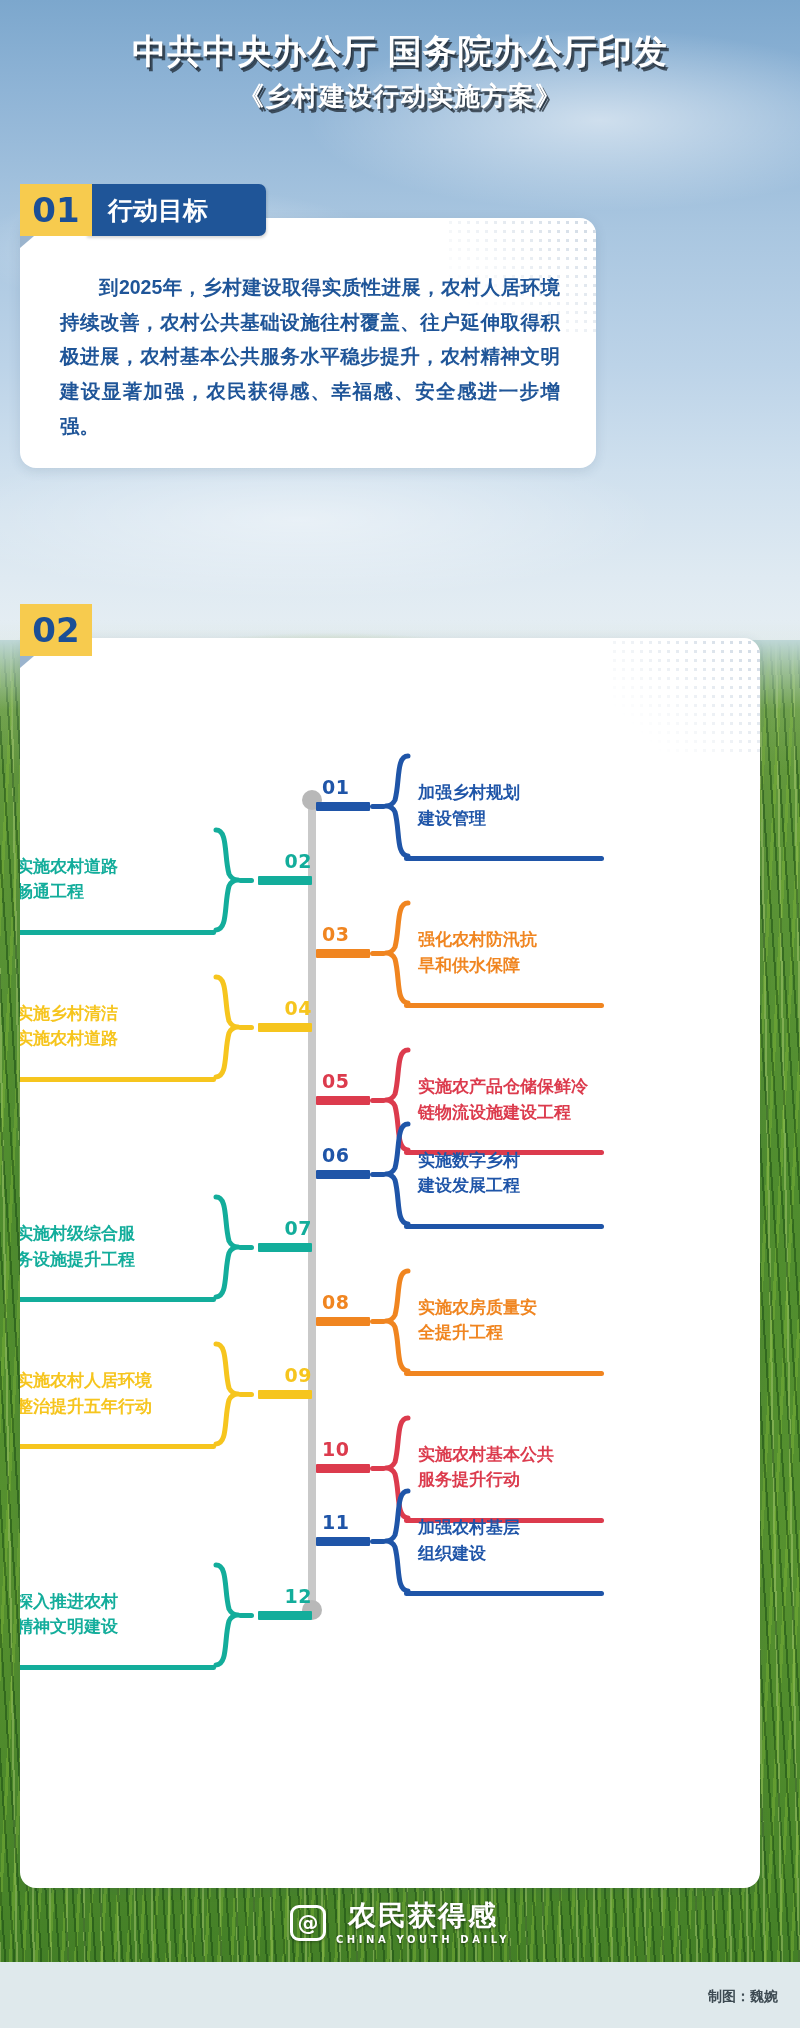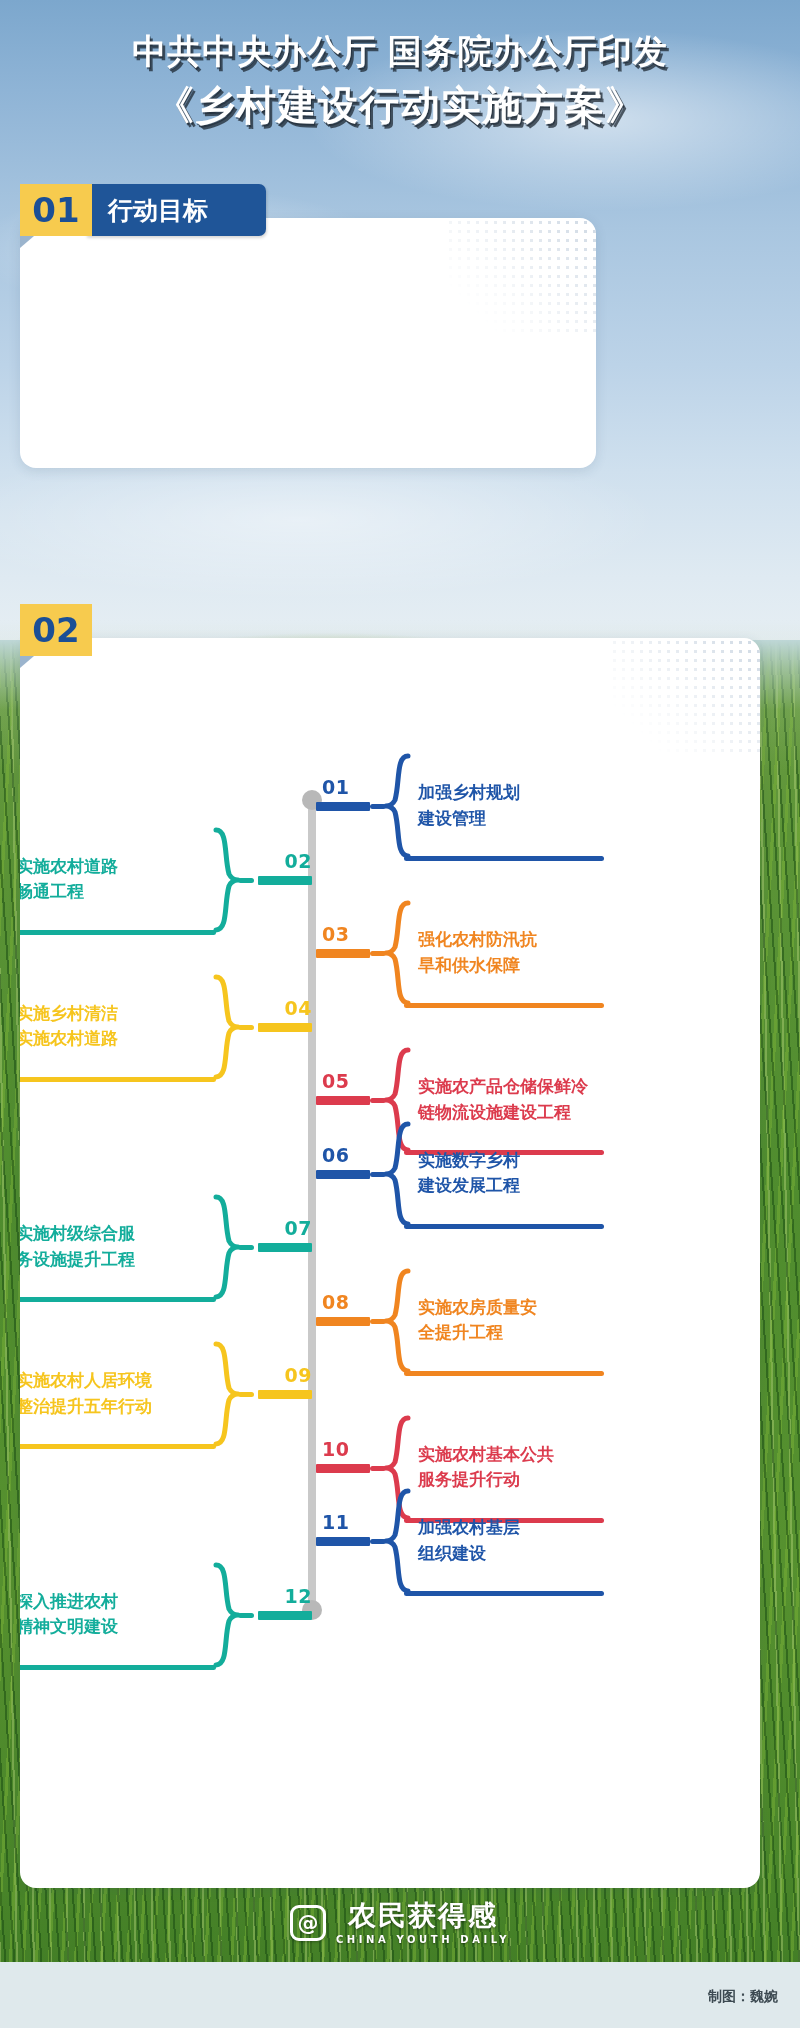--- a/index.html
+++ b/index.html
@@ -41,21 +41,21 @@
     background:#dfe9ec;
   }
 
   
   .title-wrap{ position:absolute; left:0; top:30px; width:800px; text-align:center; z-index:6; }
   .title-line{
     color:#ffffff; font-weight:bold; letter-spacing:1px; line-height:1.28;
     text-shadow: 3px 4px 0 rgba(25,35,45,.72), 1px 2px 0 rgba(25,35,45,.55);
   }
   .title-line.l1{ font-size:34px; }
-  .title-line.l2{ font-size:40px; margin-top:6px; }
+  .title-line.l2{ font-size:26px; margin-top:6px; }
 
   
   .sec-header{ position:absolute; z-index:8; display:flex; align-items:flex-start; }
   .sec-num{
     width:72px; height:52px; background:#f7cb4e; color:#1b4f96;
     font-size:34px; font-weight:bold; line-height:52px; text-align:center;
     position:relative; z-index:3; font-family:"DejaVu Sans",sans-serif;
   }
   .sec-num::after{
     content:""; position:absolute; left:0; top:52px; width:0; height:0;
@@ -163,20 +163,21 @@
   <div class="title-line l2">《乡村建设行动实施方案》</div>
 </div>
 
 <div class="sec-header" style="left:20px; top:184px;">
   <div class="sec-num">01</div>
   <div class="sec-bar">行动目标</div>
 </div>
 
 <div class="card" id="card-goal">
   <div class="halftone"></div>
+  <div class="body">到2025年，乡村建设取得实质性进展，农村人居环境持续改善，农村公共基础设施往村覆盖、往户延伸取得积极进展，农村基本公共服务水平稳步提升，农村精神文明建设显著加强，农民获得感、幸福感、安全感进一步增强。</div>
 </div>
 
 <div class="sec-header" style="left:20px; top:604px;">
   <div class="sec-num">02</div>
 </div>
 
 <div class="card" id="card-tasks">
   <div class="halftone"></div>
   <div class="tl" id="timeline">
     <div class="tl-line"></div>

